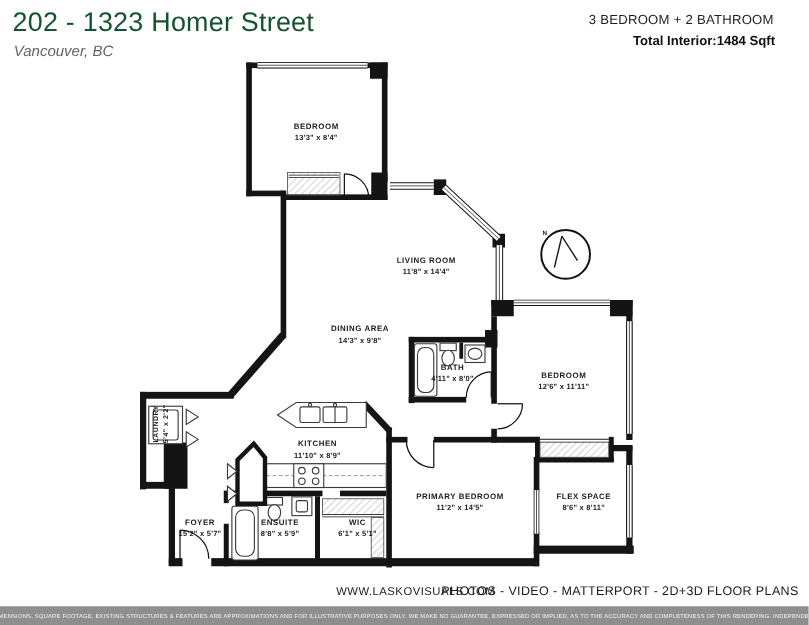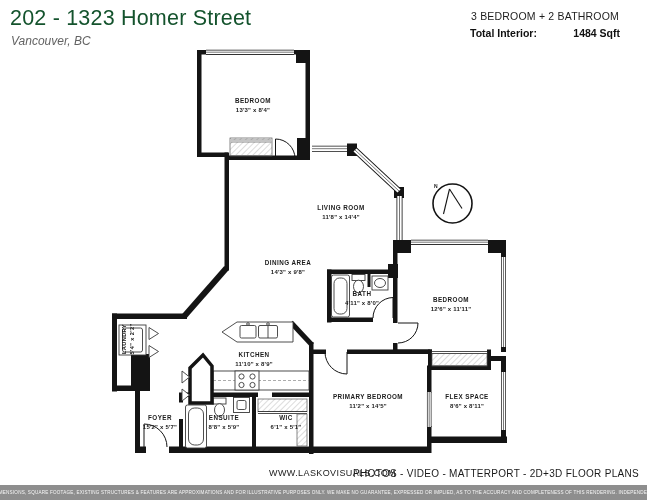--- a/index.html
+++ b/index.html
@@ -4,21 +4,21 @@
 <style>
   html,body{margin:0;padding:0;background:#fff;}
   body{width:647px;height:500px;position:relative;overflow:hidden;
        font-family:"Liberation Sans",sans-serif;color:#222;}
   .abs{position:absolute;}
   
   #page-title{left:10px;top:6px;font-size:21.5px;font-weight:400;color:#14532d;letter-spacing:.2px;}
   #page-subtitle{left:11px;top:34px;font-size:12px;color:#636363;font-style:italic;}
   #summary{right:27px;top:10px;width:150px;}
   #bedbath{font-size:10.5px;color:#1d1d1d;text-align:center;letter-spacing:.2px;white-space:nowrap;}
-  #interior-row{display:flex;justify-content:space-between;font-size:10.5px;font-weight:bold;color:#111;margin-top:5px;}
+  #interior-row{display:flex;justify-content:flex-end;font-size:10.5px;font-weight:bold;color:#111;margin-top:5px;}
   
   #website{left:269px;top:468px;font-size:9px;color:#1a1a1a;letter-spacing:.4px;text-align:center;}
   #services{right:8px;top:468px;font-size:10px;color:#1a1a1a;letter-spacing:.3px;}
   #disclaimer-bar{left:0;bottom:0;width:647px;height:15px;background:#8e8e8e;
       display:flex;align-items:center;justify-content:center;overflow:hidden;}
   #disclaimer-bar span{font-size:4.6px;color:#f6f6f6;letter-spacing:.2px;white-space:nowrap;}
   
   svg{position:absolute;left:0;top:0;}
   .wall{fill:#141414;}
   .wline{stroke:#141414;fill:none;}

